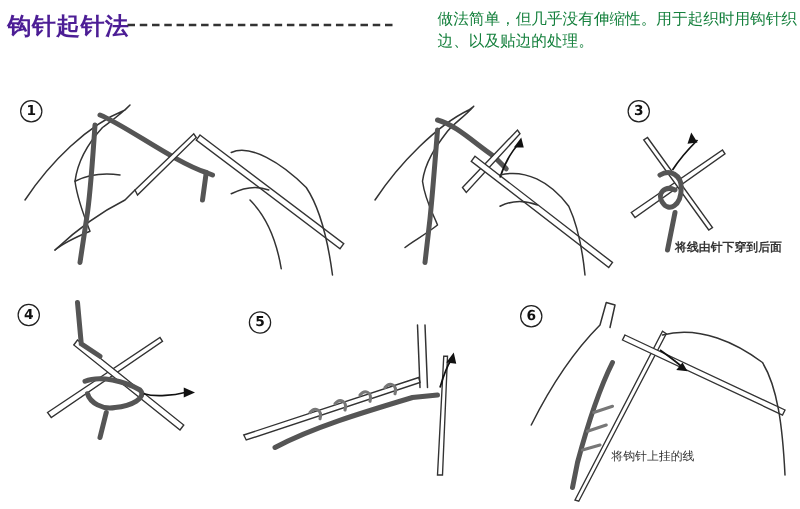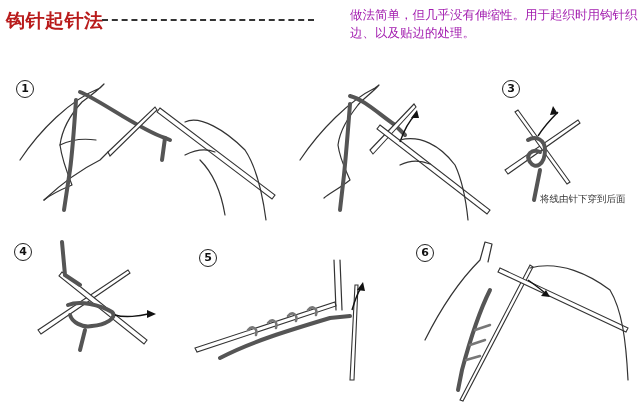--- a/index.html
+++ b/index.html
@@ -1,20 +1,20 @@
 <!DOCTYPE html>
 <html><head>
 <meta charset="utf-8">
 <style>
   html, body { margin:0; padding:0; background:#ffffff; }
   body { width:640px; height:407px; position:relative; overflow:hidden;
          font-family:"DejaVu Sans", sans-serif; color:#222; }
-  .title { position:absolute; left:6px; top:8px; font-size:19px; font-weight:bold; color:#b91c1c; letter-spacing:0.5px; }
+  .title { position:absolute; left:6px; top:8px; font-size:19px; font-weight:bold; color:#4c1d95; letter-spacing:0.5px; }
   .dash { position:absolute; left:102px; top:19px; width:212px; border-top:2px dashed #333; }
-  .desc { position:absolute; left:350px; top:6px; width:290px; font-size:12.5px; line-height:18px; color:#a21caf; }
+  .desc { position:absolute; left:350px; top:6px; width:290px; font-size:12.5px; line-height:18px; color:#15803d; }
   .num { position:absolute; width:16px; height:16px; border:1.5px solid #222; border-radius:50%;
          font-size:11px; line-height:16px; text-align:center; font-weight:bold; color:#111; }
   .caption { position:absolute; font-size:9.5px; line-height:16px; color:#333; }
   svg { position:absolute; overflow:visible; }
   .outline { fill:none; stroke:#333; stroke-width:1.2; stroke-linecap:round; stroke-linejoin:round; }
   .needle { fill:#fff; stroke:#333; stroke-width:1.1; }
   .yarn { fill:none; stroke:#555; stroke-width:4; stroke-linecap:round; }
   .yarn2 { fill:none; stroke:#777; stroke-width:2.5; stroke-linecap:round; }
   .arrow { fill:none; stroke:#111; stroke-width:1.4; }
   .arrowhead { fill:#111; }
@@ -55,21 +55,21 @@
 
 <div class="num" style="left:502px;top:80px;">3</div>
 <svg style="left:490px;top:70px;" width="150" height="140">
   <path class="needle" d="M15 100 L88 50 L90 53 L18 104 Z"></path>
   <path class="needle" d="M28 40 L80 112 L77 114 L25 42 Z"></path>
   <path class="yarn" d="M38 70 C46 65 55 70 55 80 C55 95 45 100 40 92 C35 85 42 78 50 82"></path>
   <path class="yarn" d="M50 100 L44 130"></path>
   <path class="arrow" d="M48 66 C55 55 65 45 68 42"></path>
   <polygon class="arrowhead" points="63,36 60,45 68,44"></polygon>
 </svg>
-<div class="caption" style="left:540px;top:191px;">将线由针下穿到后面</div>
+<div class="caption" style="left:540px;top:191px;font-weight:bold;">将线由针下穿到后面</div>
 
 <div class="num" style="left:14px;top:243px;">4</div>
 <svg style="left:0;top:230px;" width="200" height="177">
   <path class="needle" d="M38 100 L128 40 L130 43 L41 104 Z"></path>
   <path class="needle" d="M62 42 L147 110 L144 114 L59 46 Z"></path>
   <path class="yarn" d="M62 12 L65 45 L80 55"></path>
   <path class="yarn" d="M68 75 C80 70 100 75 112 82 C118 88 105 95 92 96 C82 98 72 92 70 85"></path>
   <path class="yarn" d="M85 100 L80 120"></path>
   <path class="arrow" d="M115 85 C125 88 140 86 148 84"></path>
   <polygon class="arrowhead" points="156,84 147,80 147,88"></polygon>
@@ -91,13 +91,14 @@
   <path class="outline" d="M25 110 C40 80 60 50 80 30 L85 12 L92 14 L88 32"></path>
   <path class="needle" d="M60 170 L130 35 L133 37 L63 171 Z"></path>
   <path class="needle" d="M100 38 L228 98 L226 102 L98 42 Z"></path>
   <path class="yarn" d="M90 60 C80 80 70 110 62 140 L58 160"></path>
   <path class="yarn2" d="M75 100 L90 95 M70 115 L85 110 M66 130 L80 126"></path>
   <path class="outline" d="M130 38 C160 30 190 45 210 60 C222 80 226 110 228 150"></path>
   <path class="arrow" d="M128 50 C135 55 142 60 146 64"></path>
   <polygon class="arrowhead" points="150,67 141,66 146,60"></polygon>
 </svg>
 <div class="caption" style="left:489px;top:358px;">
+  <div>将钩针上挂的线</div>
 </div>
 
 </body></html>

